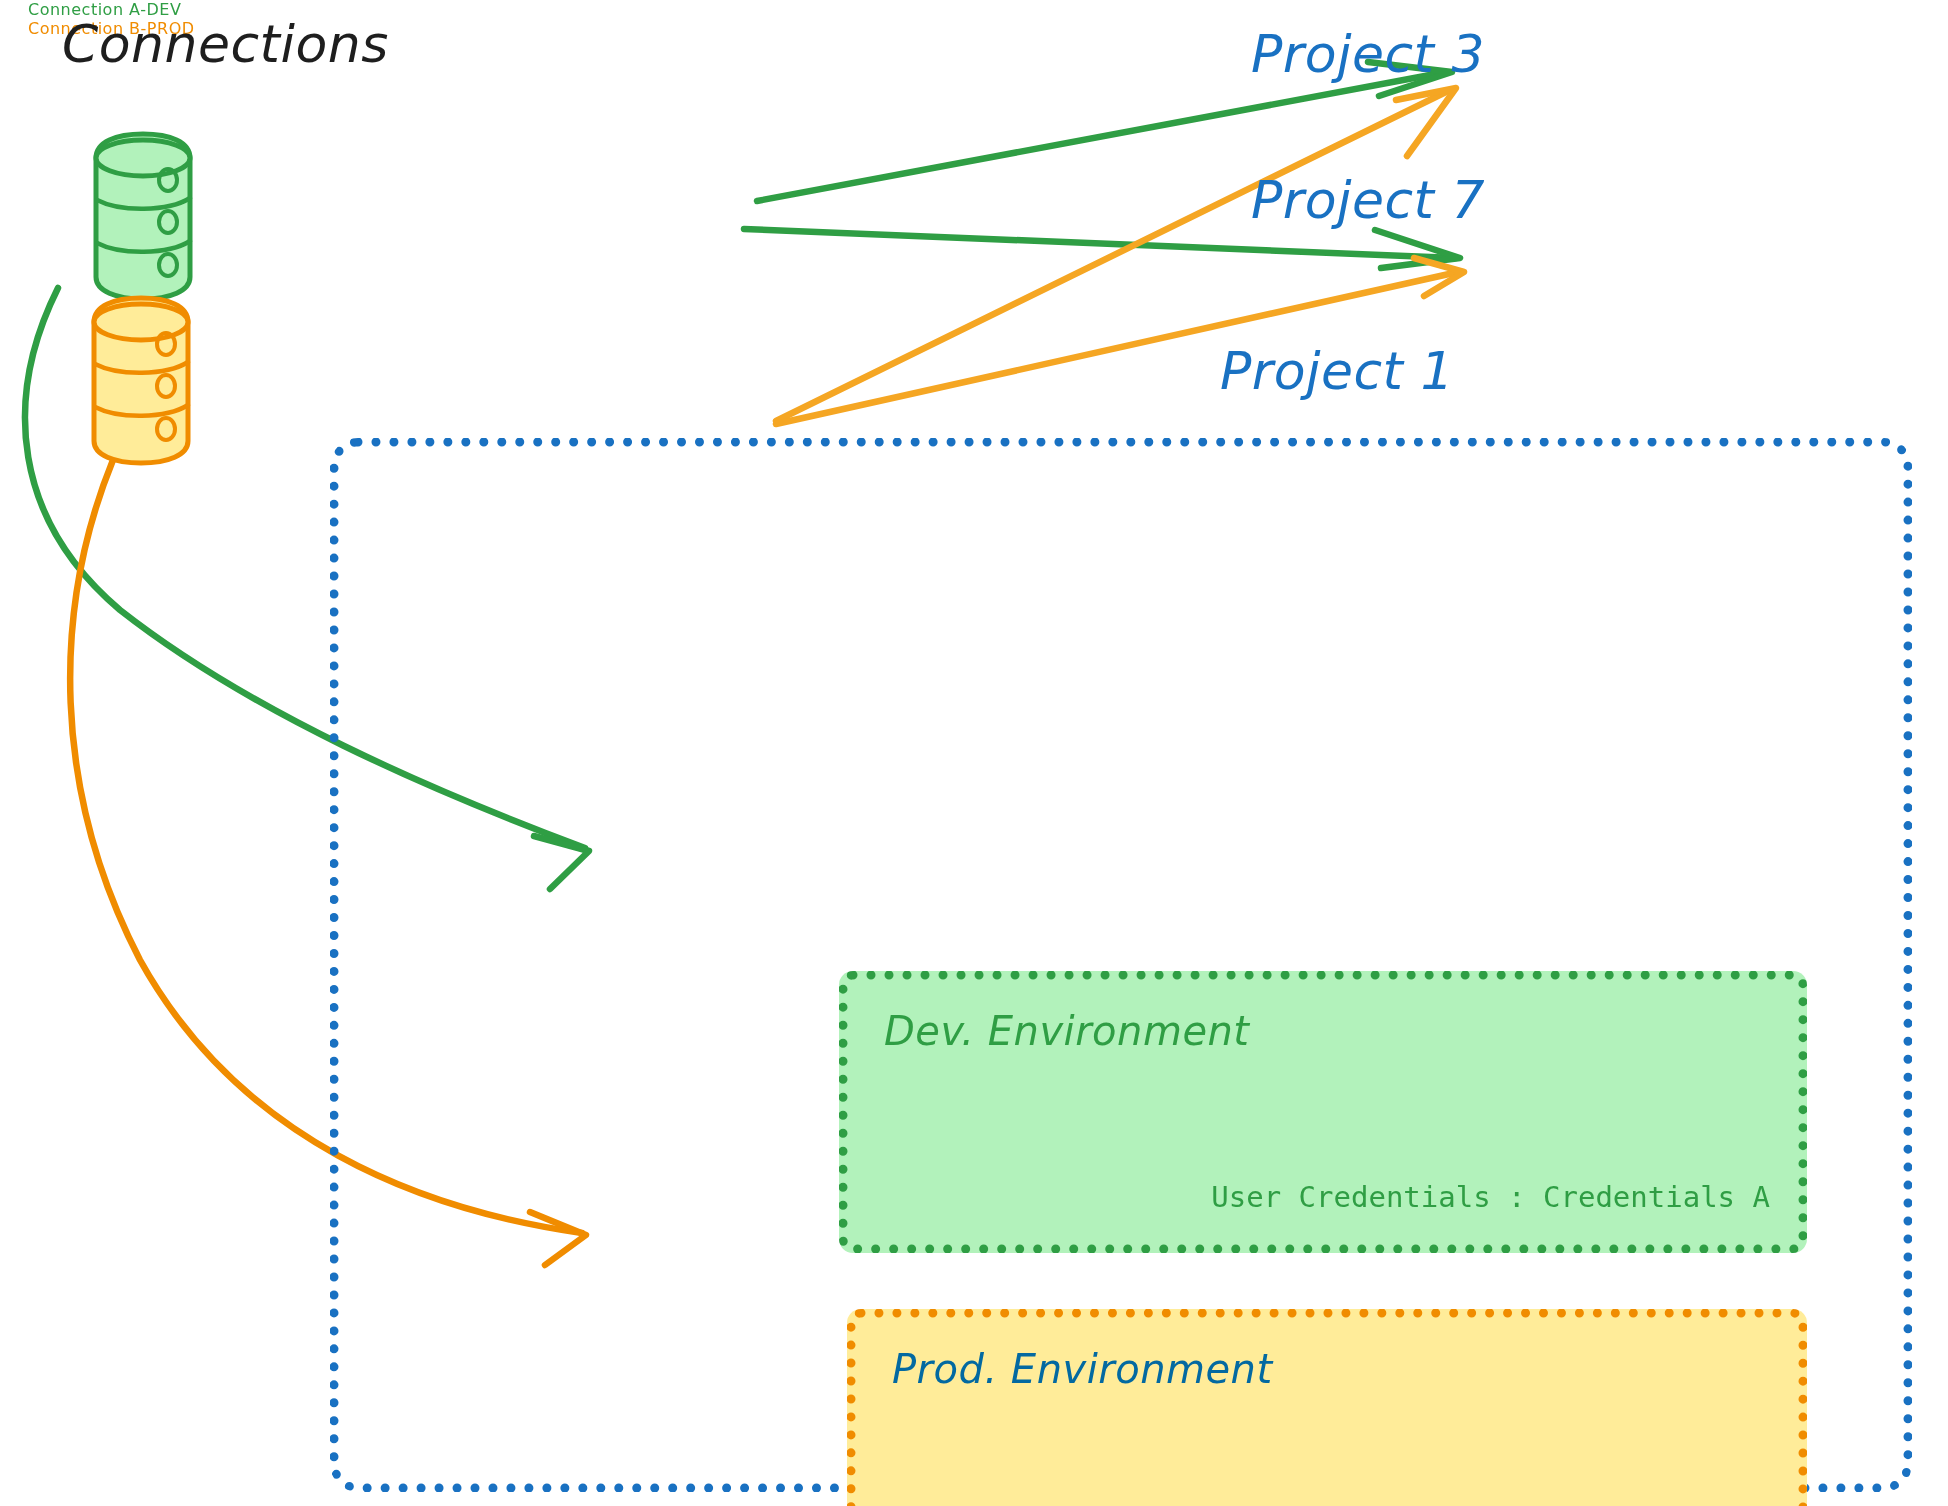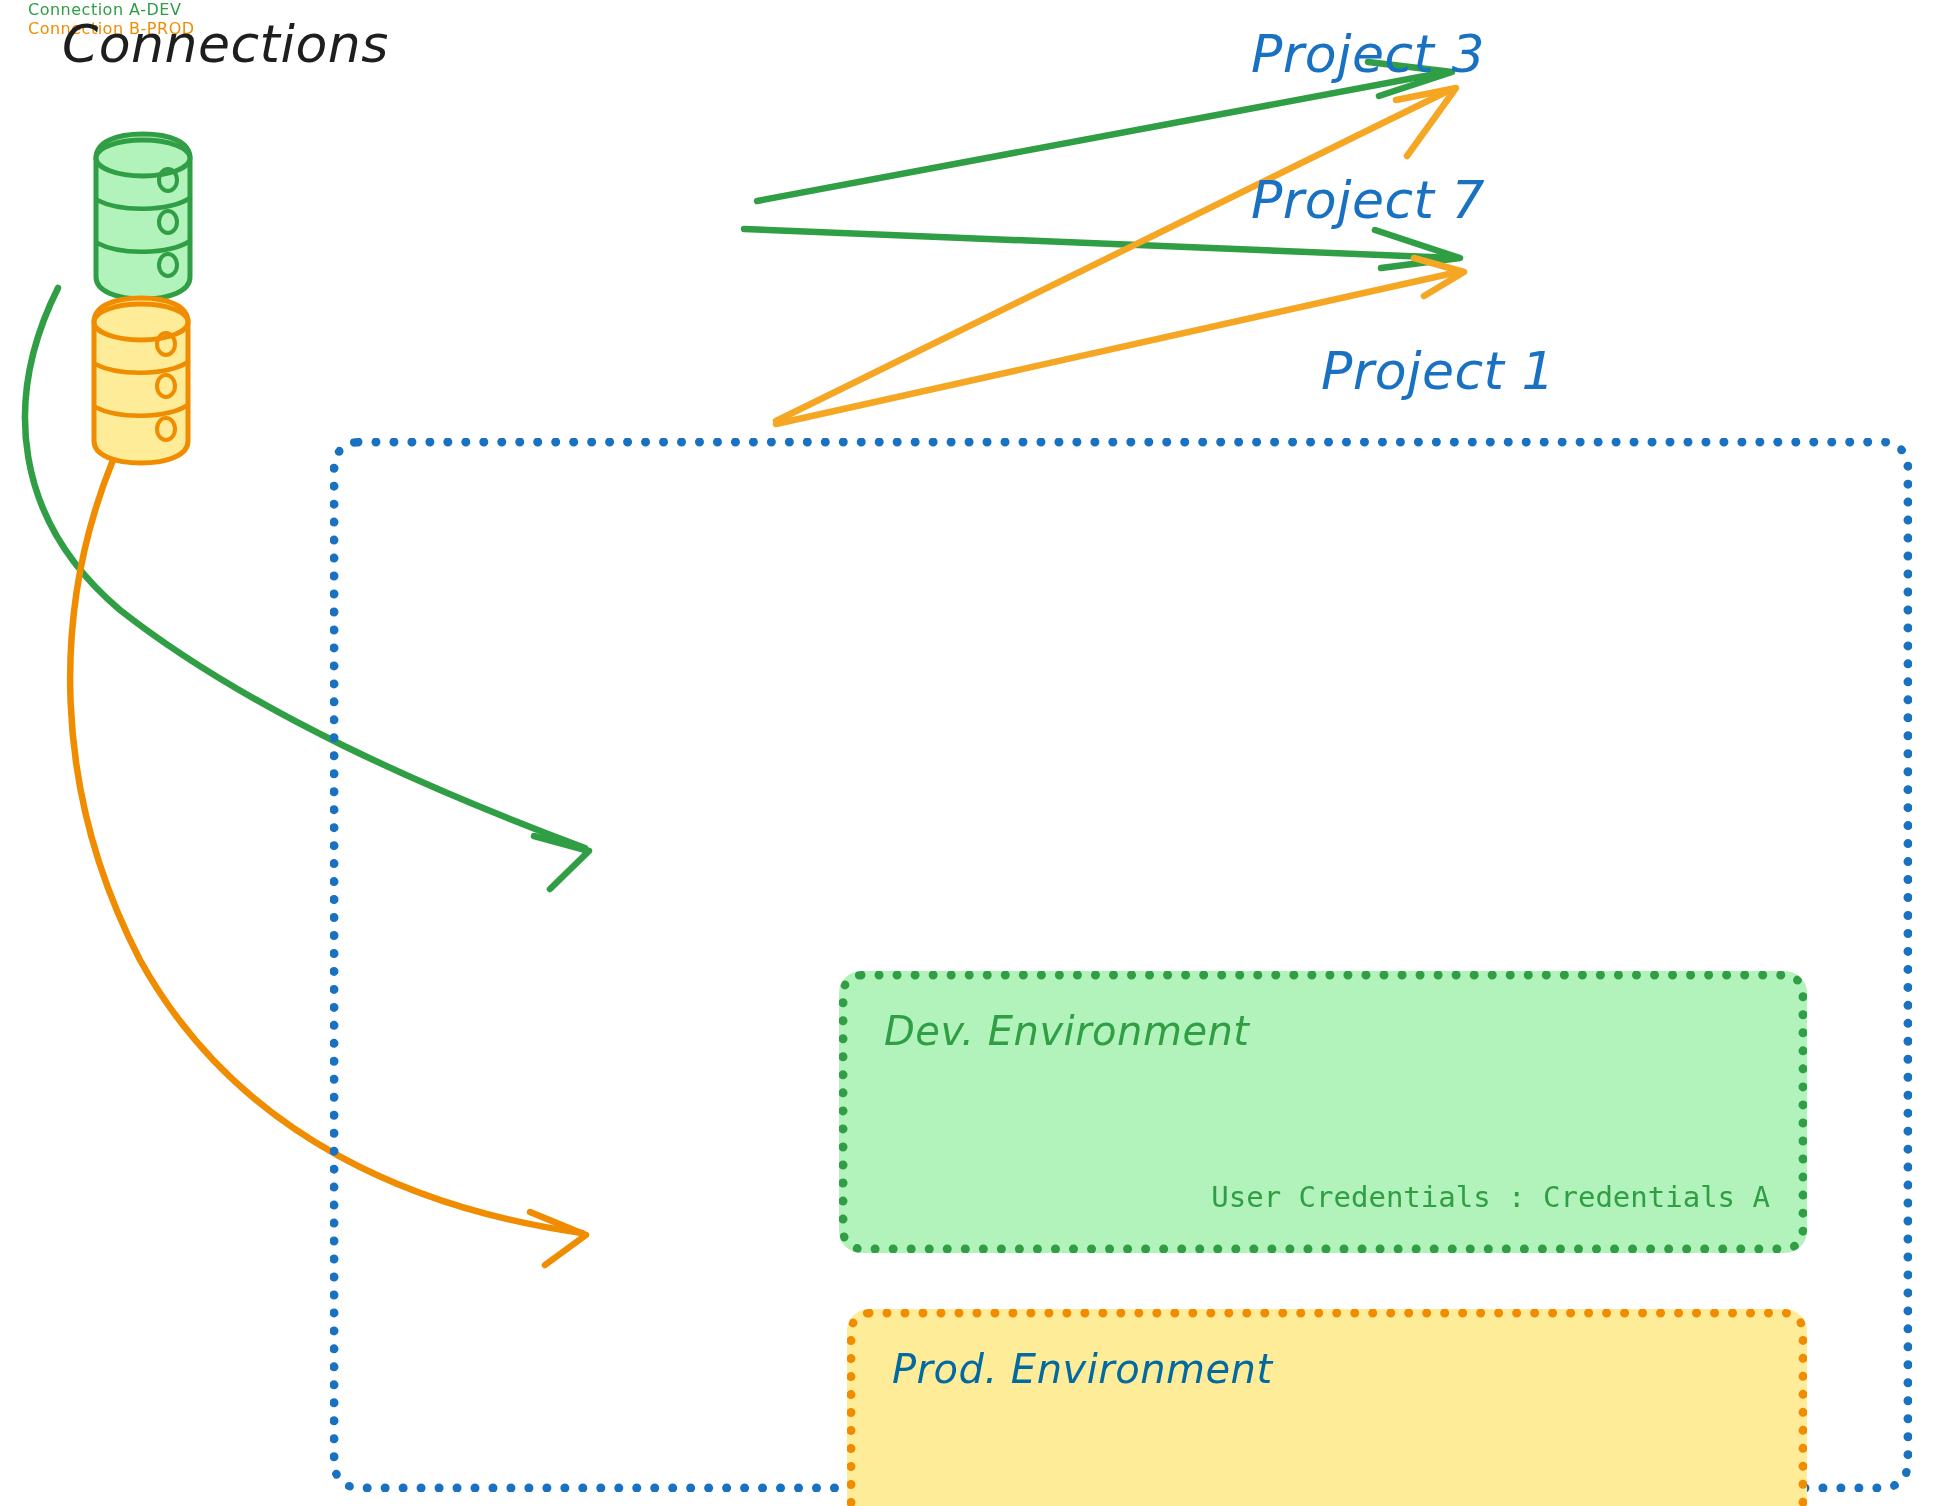--- a/index.html
+++ b/index.html
@@ -43,40 +43,40 @@
 
   .project-label {
     position: absolute;
     font-size: 52px;
     color: #1971c2;
     font-style: italic;
     margin-left: 44px;
   }
   #project-3-label { left: 1207px; top: 24px; }
   #project-2-label { left: 1207px; top: 170px; }
-  #project-1-label { left: 1277px; top: 341px; }
+  #project-1-label { left: 1176px; top: 341px; }
 
   
   #project1-container {
     position: absolute;
     left: 330px;
     top: 438px;
     width: 1582px;
     height: 1054px;
     border: 9px dotted #1971c2;
     border-radius: 28px;
     box-sizing: border-box;
     background: transparent;
   }
 
   
   .env-box {
     position: absolute;
     box-sizing: border-box;
-    border-radius: 22px;
+    border-radius: 14px;
   }
   #dev-env-box {
     left: 500px;
     top: 524px;
     width: 968px;
     height: 282px;
     background: #b2f2bb;
     border: 9px dotted #2f9e44;
   }
   #prod-env-box {

